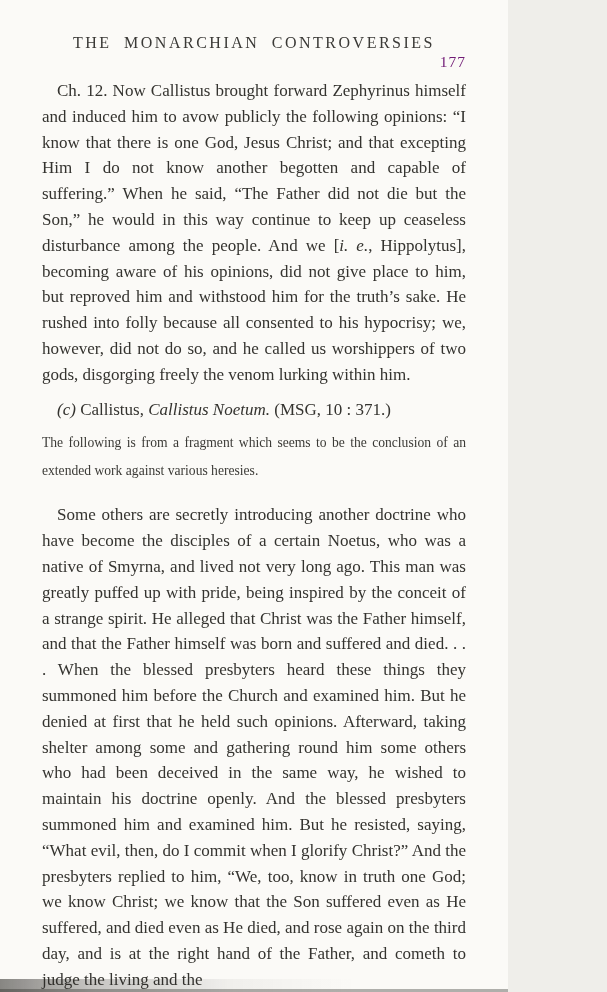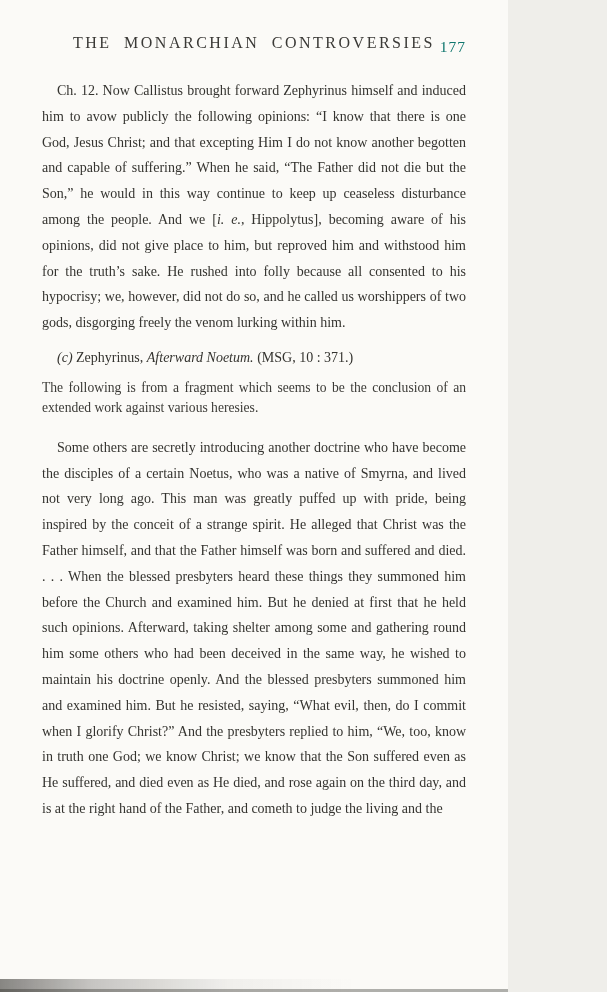--- a/index.html
+++ b/index.html
@@ -29,42 +29,42 @@
     display: block;
     text-align: center;
     font-size: 16px;
     letter-spacing: 2.5px;
     word-spacing: 6px;
     color: #3a3936;
   }
   .page-number {
     position: absolute;
     right: 0;
-    top: 4px;
+    top: 19px;
     font-size: 15.5px;
     letter-spacing: 1px;
-    color: #0f766e;
+    color: #701a75;
   }
   
   p {
     margin: 0;
-    font-size: 14px;
+    font-size: 17px;
     line-height: 25.8px;
     text-align: justify;
     color: #34332f;
   }
   p.indent { text-indent: 15px; }
   .citation {
     margin-top: 9px;
     margin-bottom: 7px;
     text-align: left;
   }
   .note {
     font-size: 13.6px;
-    line-height: 20px;
+    line-height: 28px;
     margin-bottom: 17px;
     color: #3b3a36;
   }
   .gap-before { margin-top: 3px; }
   .italic { font-style: italic; }
   
   .scan-edge {
     position: absolute;
     left: 0;
     bottom: 0;
@@ -83,21 +83,21 @@
 
 <div class="page">
 
   <header class="running-head">
     <span class="head-title">THE MONARCHIAN CONTROVERSIES</span>
     <span class="page-number">177</span>
   </header>
 
   <p class="indent"><span>Ch. 12.  Now Callistus brought forward Zephyrinus himself and induced him to avow publicly the following opinions: “I know that there is one God, Jesus Christ; and that excepting Him I do not know another begotten and capable of suffering.”  When he said, “The Father did not die but the Son,” he would in this way continue to keep up ceaseless disturbance among the people.  And we [</span><span class="italic">i. e.</span><span>, Hippolytus], becoming aware of his opinions, did not give place to him, but reproved him and withstood him for the truth’s sake.  He rushed into folly because all consented to his hypocrisy; we, however, did not do so, and he called us worshippers of two gods, disgorging freely the venom lurking within him.</span></p>
 
-  <p class="citation indent"><span class="italic">(c)</span><span> Zephyrinus, </span><span class="italic">Afterward Noetum.</span><span>  (MSG, 10 : 371.)</span></p>
+  <p class="citation indent"><span class="italic">(c)</span><span> Callistus, </span><span class="italic">Callistus Noetum.</span><span>  (MSG, 10 : 371.)</span></p>
 
   <p class="note">The following is from a fragment which seems to be the conclusion of an extended work against various heresies.</p>
 
   <p class="indent gap-before"><span>Some others are secretly introducing another doctrine who have become the disciples of a certain Noetus, who was a native of Smyrna, and lived not very long ago.  This man was greatly puffed up with pride, being inspired by the conceit of a strange spirit.  He alleged that Christ was the Father himself, and that the Father himself was born and suffered and died. . . .  When the blessed presbyters heard these things they summoned him before the Church and examined him.  But he denied at first that he held such opinions.  Afterward, taking shelter among some and gathering round him some others who had been deceived in the same way, he wished to maintain his doctrine openly.  And the blessed presbyters summoned him and examined him.  But he resisted, saying, “What evil, then, do I commit when I glorify Christ?”  And the presbyters replied to him, “We, too, know in truth one God; we know Christ; we know that the Son suffered even as He suffered, and died even as He died, and rose again on the third day, and is at the right hand of the Father, and cometh to judge the living and the</span></p>
 
   <div class="scan-edge"></div>
 
 </div>
 
 </body></html>

